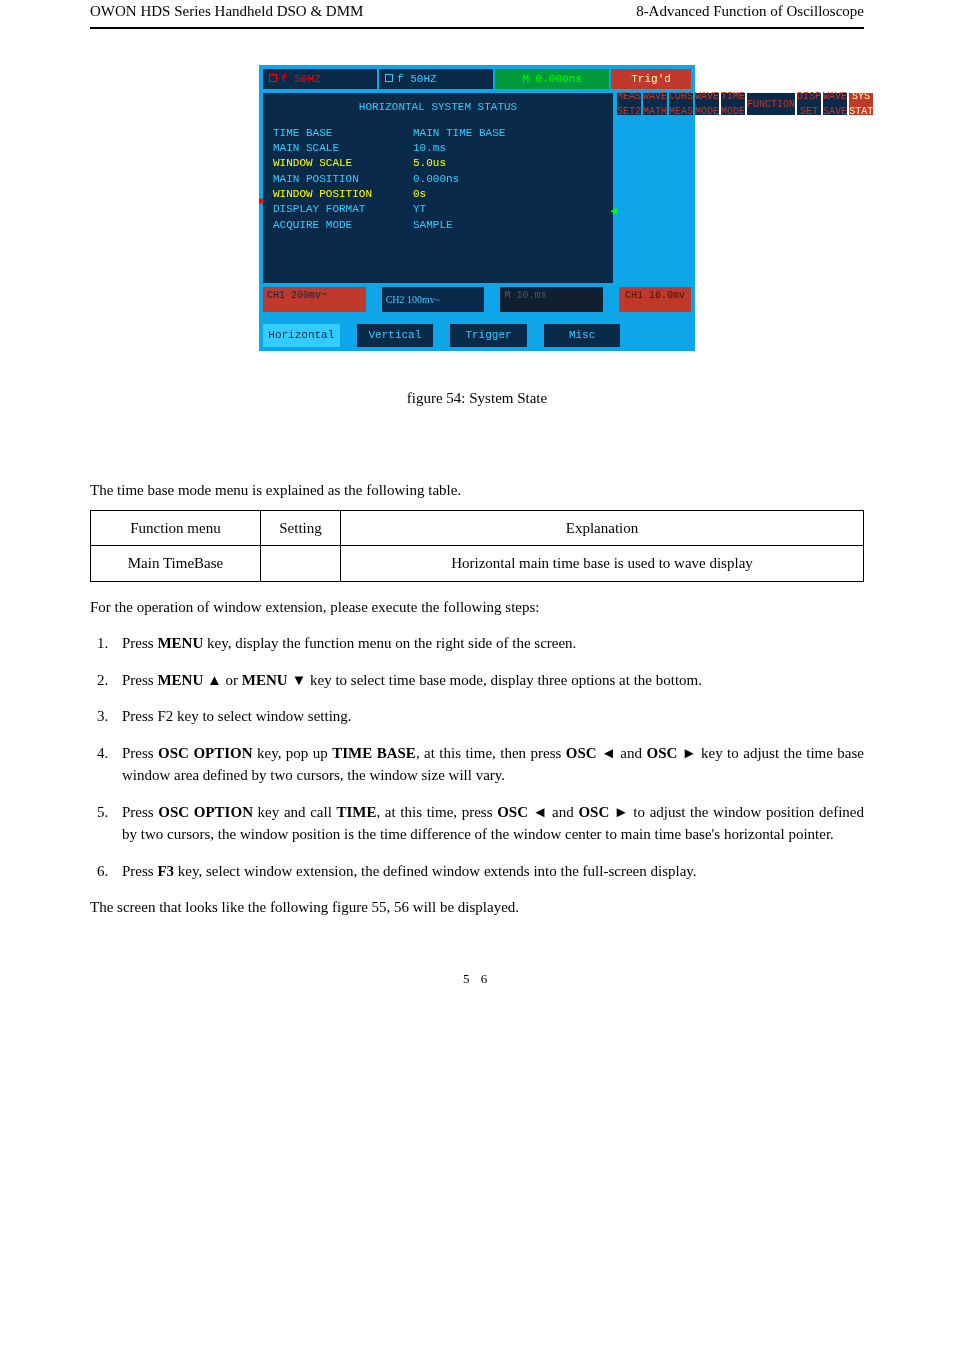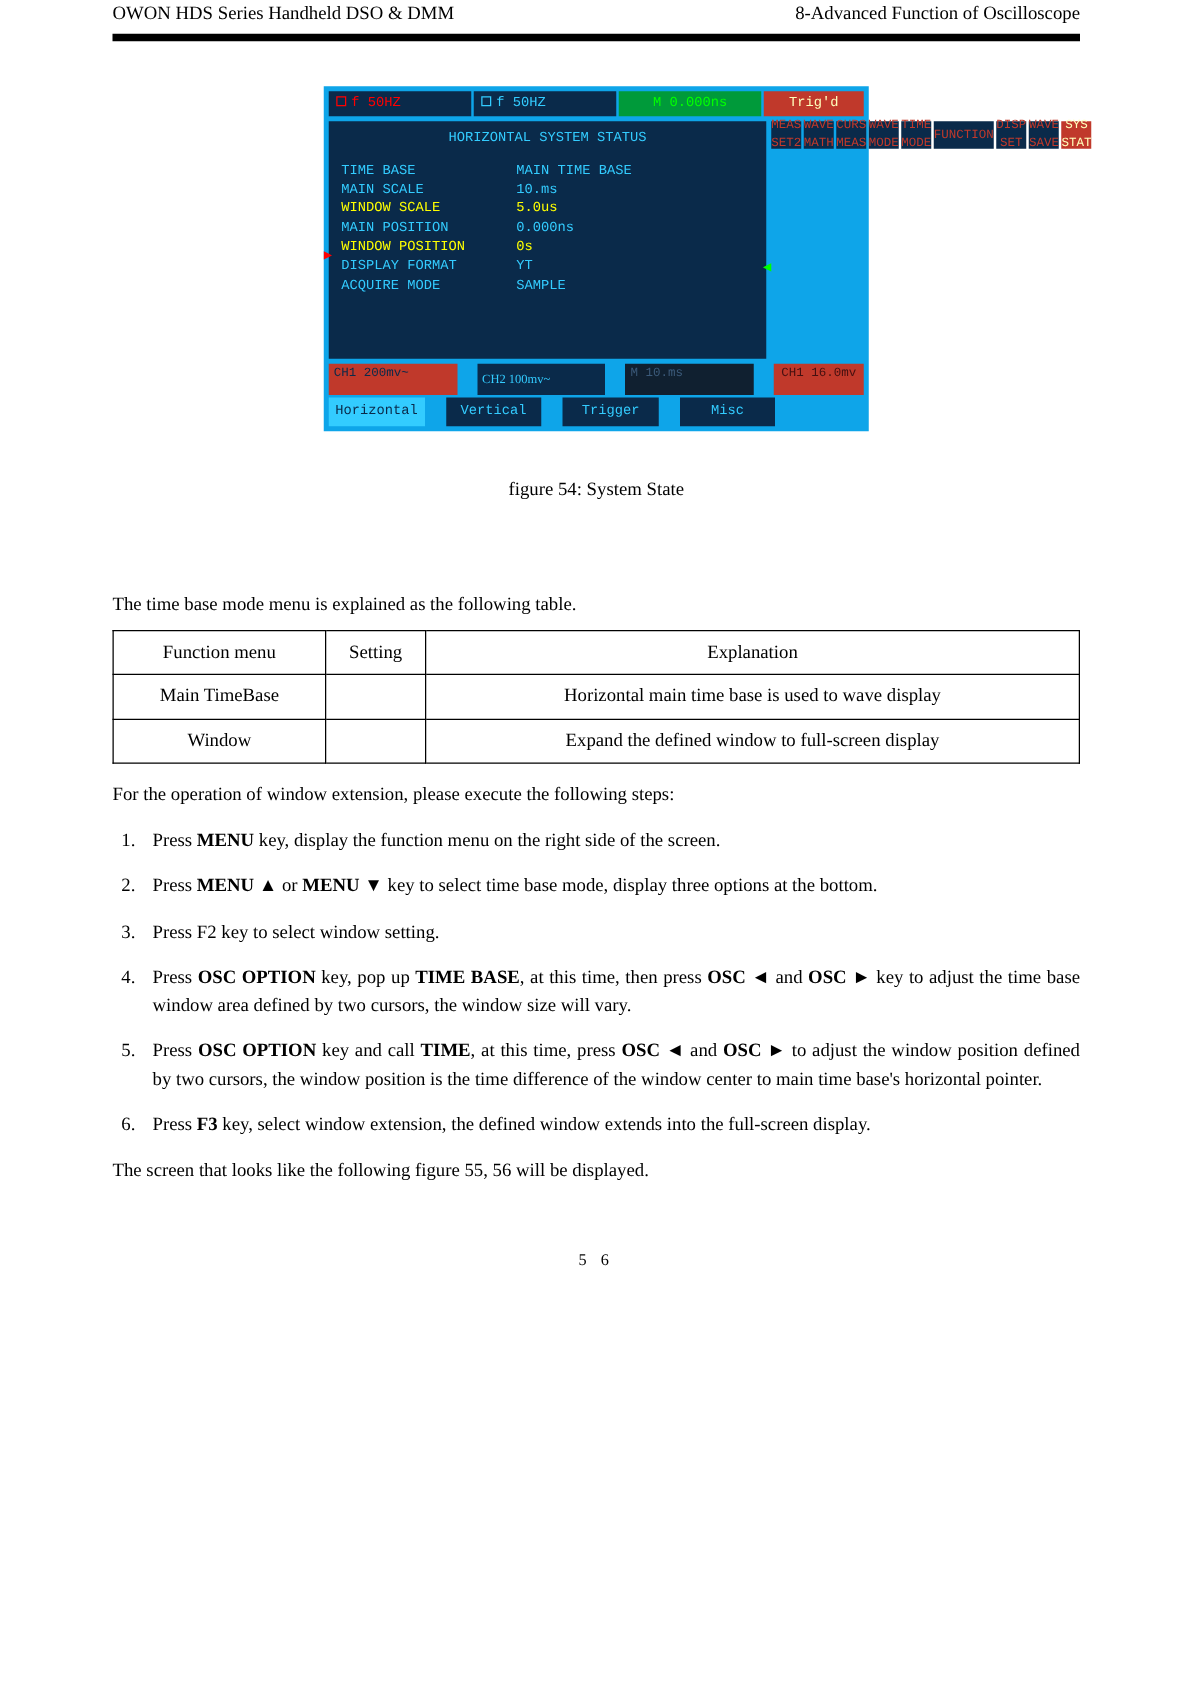--- a/index.html
+++ b/index.html
@@ -13,21 +13,21 @@
       line-height: 1.5;
       background: #fff;
       color: #000;
       width: 954px;
       margin: 0 auto;
       padding: 0 90px 40px 90px;
     }
     .header-row {
       display: flex;
       justify-content: space-between;
-      border-bottom: 6px solid #000000;
+      border-bottom: 2px solid #000000;
       padding-bottom: 4px;
       margin-bottom: 36px;
     }
     .scope-wrap {
       display: flex;
       justify-content: center;
       margin-bottom: 36px;
     }
     .scope {
       width: 436px;
@@ -168,21 +168,21 @@
       background: #c0392b;
       color: #451010;
       text-align: center;
       font-size: 10px;
       padding: 1px 1px;
     }
     .tabs-row {
       display: grid;
       grid-template-columns: 1fr 1fr 1fr 1fr 0.7fr;
       gap: 17px;
-      margin-top: 2px;
+      margin-top: 12px;
     }
     .tab-b {
       background: #0a2a4a;
       color: #3cf;
       padding: 3px 4px;
       text-align: center;
       font-size: 11px;
     }
     .tab-b.active {
       background: #3cf;
@@ -321,25 +321,20 @@
       <tr>
     <td class="c1">Function menu</td>
     <td class="c2">Setting</td>
     <td>Explanation</td>
   </tr>
   <tr>
     <td class="c1">Main TimeBase</td>
     <td class="c2"></td>
     <td>Horizontal main time base is used to wave display</td>
   </tr>
-  <tr>
-    <td class="c1">Window</td>
-    <td class="c2"></td>
-    <td>Expand the defined window to full-screen display</td>
-  </tr>
 </tbody>
   </table>
 
 <p class="after-table">For the operation of window extension, please execute the following steps:</p>
 
 <ol class="steps" id="steps-list">
     <li>Press <b>MENU</b> key, display the function menu on the right side of the screen.</li>
     <li>Press <b>MENU</b>  ▲ or <b>MENU</b>  ▼ key to select time base mode, display three options at the bottom.</li>
     <li>Press F2 key to select window setting.</li>
     <li>Press <b>OSC OPTION</b> key, pop up <b>TIME BASE</b>, at this time, then press <b>OSC</b> ◄ and <b>OSC</b> ► key to adjust the time base window area defined by two cursors, the window size will vary.</li>

